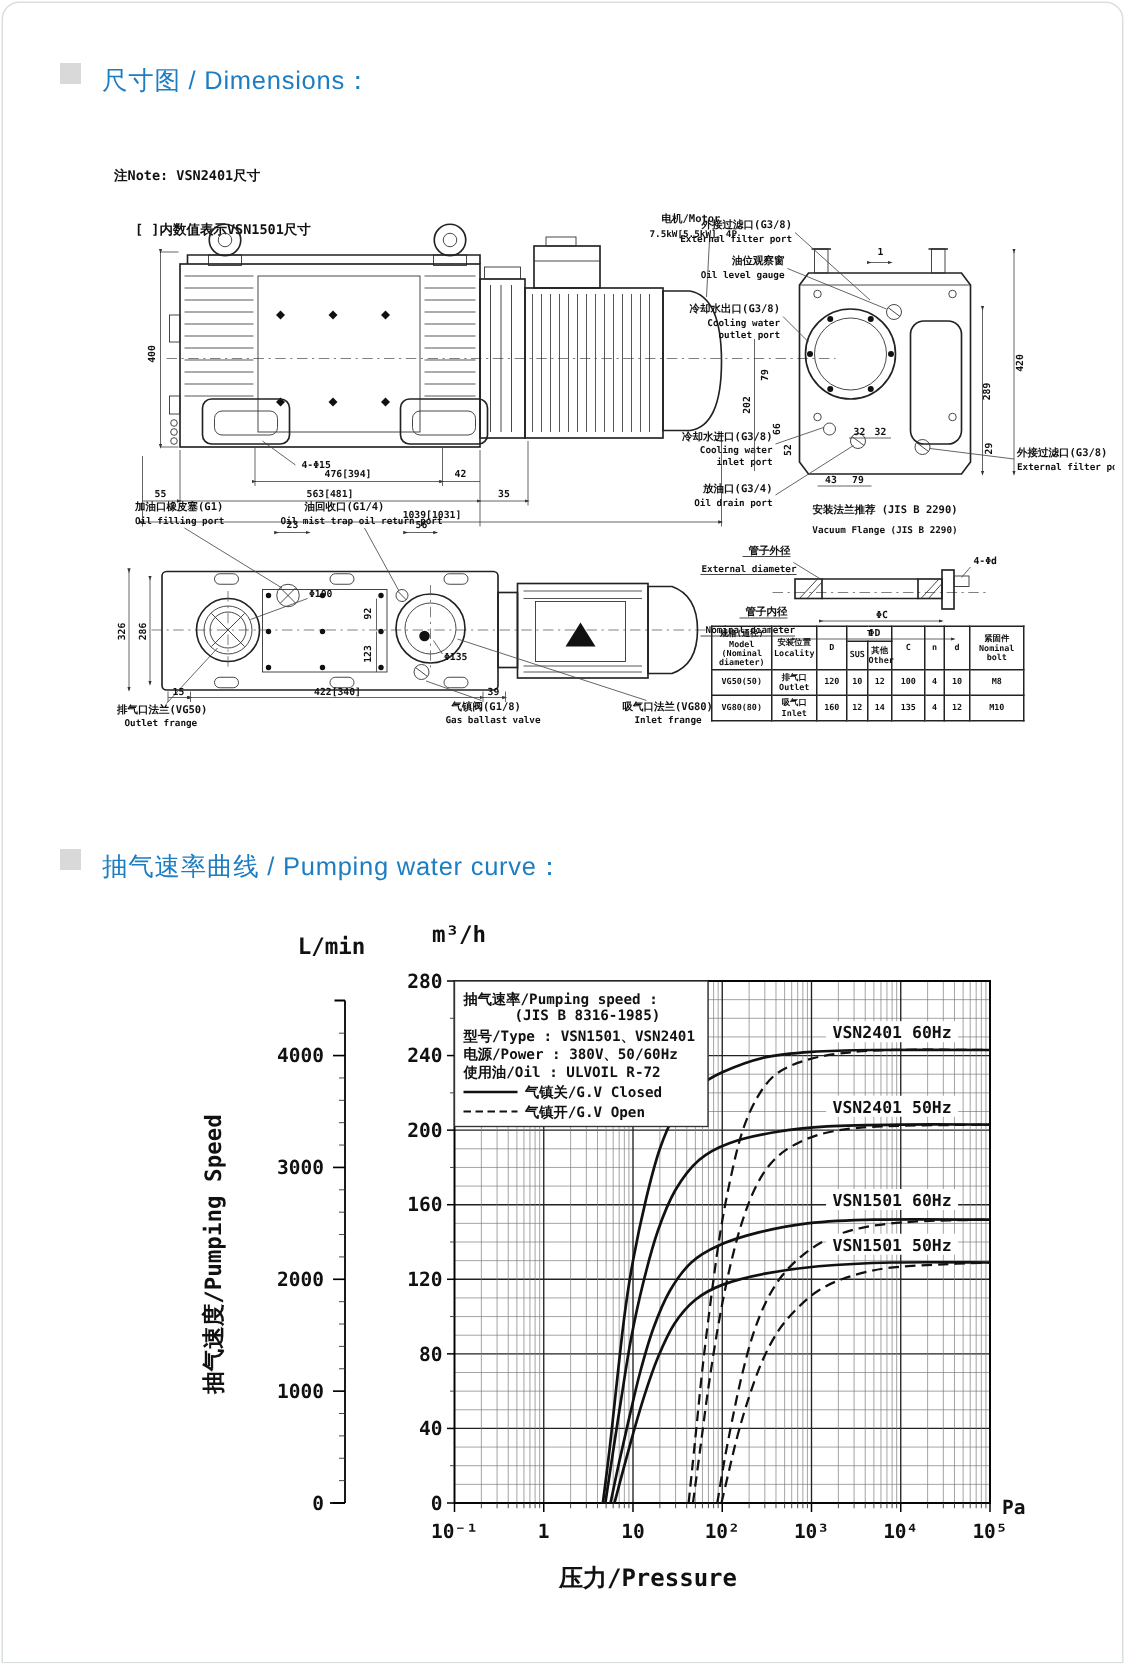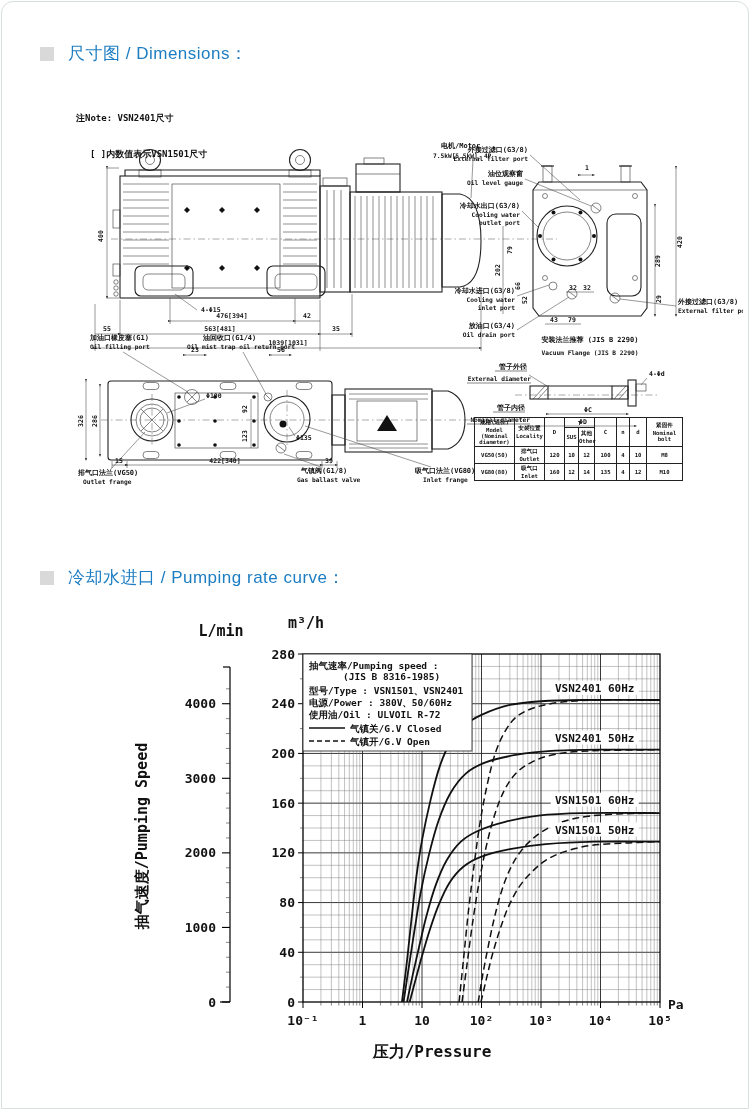--- a/index.html
+++ b/index.html
@@ -1,18 +1,18 @@
 <!DOCTYPE html>
 <html><head>
 <meta charset="utf-8">
 <style>
   html,body{margin:0;padding:0;background:#fff;}
   #page{position:relative;width:750px;height:1109px;background:#fff;font-family:"Liberation Sans",sans-serif;overflow:hidden;}
   #card{position:absolute;left:1px;top:1px;width:746px;height:1106px;border:1.5px solid #d9dee1;border-radius:12px 12px 0 0;}
-  .sec-head{position:absolute;display:flex;align-items:center;gap:14px;}
+  .sec-head{position:absolute;display:flex;gap:14px;}
   .sq{width:14px;height:14px;background:#d9d9d9;}
   .sec-title{font-size:17px;color:#1d7dc2;letter-spacing:.5px;}
   #note{position:absolute;left:76px;top:88px;font:700 9px "DejaVu Sans Mono",monospace;color:#111;line-height:12px;white-space:pre;}
   #note .ind{padding-left:14px;}
   svg text{fill:#111;}
   .zh{font:700 7px "DejaVu Sans Mono",monospace;}
   .en{font:700 6.2px "DejaVu Sans Mono",monospace;}
   .dim{font:700 6.5px "DejaVu Sans Mono",monospace;}
   .ol{stroke:#222;fill:none;stroke-width:1.1;}
   .tl{stroke:#333;fill:none;stroke-width:.6;}
@@ -421,21 +421,21 @@
             <td>4</td>
             <td>12</td>
             <td>M10</td>
           </tr>
         </tbody>
     </table>
   </div>
 
   <div class="sec-head" style="left:40px;top:566px;">
     <div class="sq"></div>
-    <div class="sec-title">冷却水进口 / Pumping rate curve：</div>
+    <div class="sec-title">抽气速率曲线 / Pumping water curve：</div>
   </div>
 
   <div id="chart-wrap">
     <svg id="curve-svg" width="660" height="475" viewBox="0 0 660 475">
         <g>
           <line x1="213" y1="381.57142857142856" x2="570" y2="381.57142857142856" stroke="#777" stroke-width="0.45"></line>
           <line x1="213" y1="369.14285714285717" x2="570" y2="369.14285714285717" stroke="#777" stroke-width="0.45"></line>
           <line x1="213" y1="356.7142857142857" x2="570" y2="356.7142857142857" stroke="#777" stroke-width="0.45"></line>
           <line x1="213" y1="344.2857142857143" x2="570" y2="344.2857142857143" stroke="#222" stroke-width="0.9"></line>
           <line x1="213" y1="331.85714285714283" x2="570" y2="331.85714285714283" stroke="#777" stroke-width="0.45"></line>

